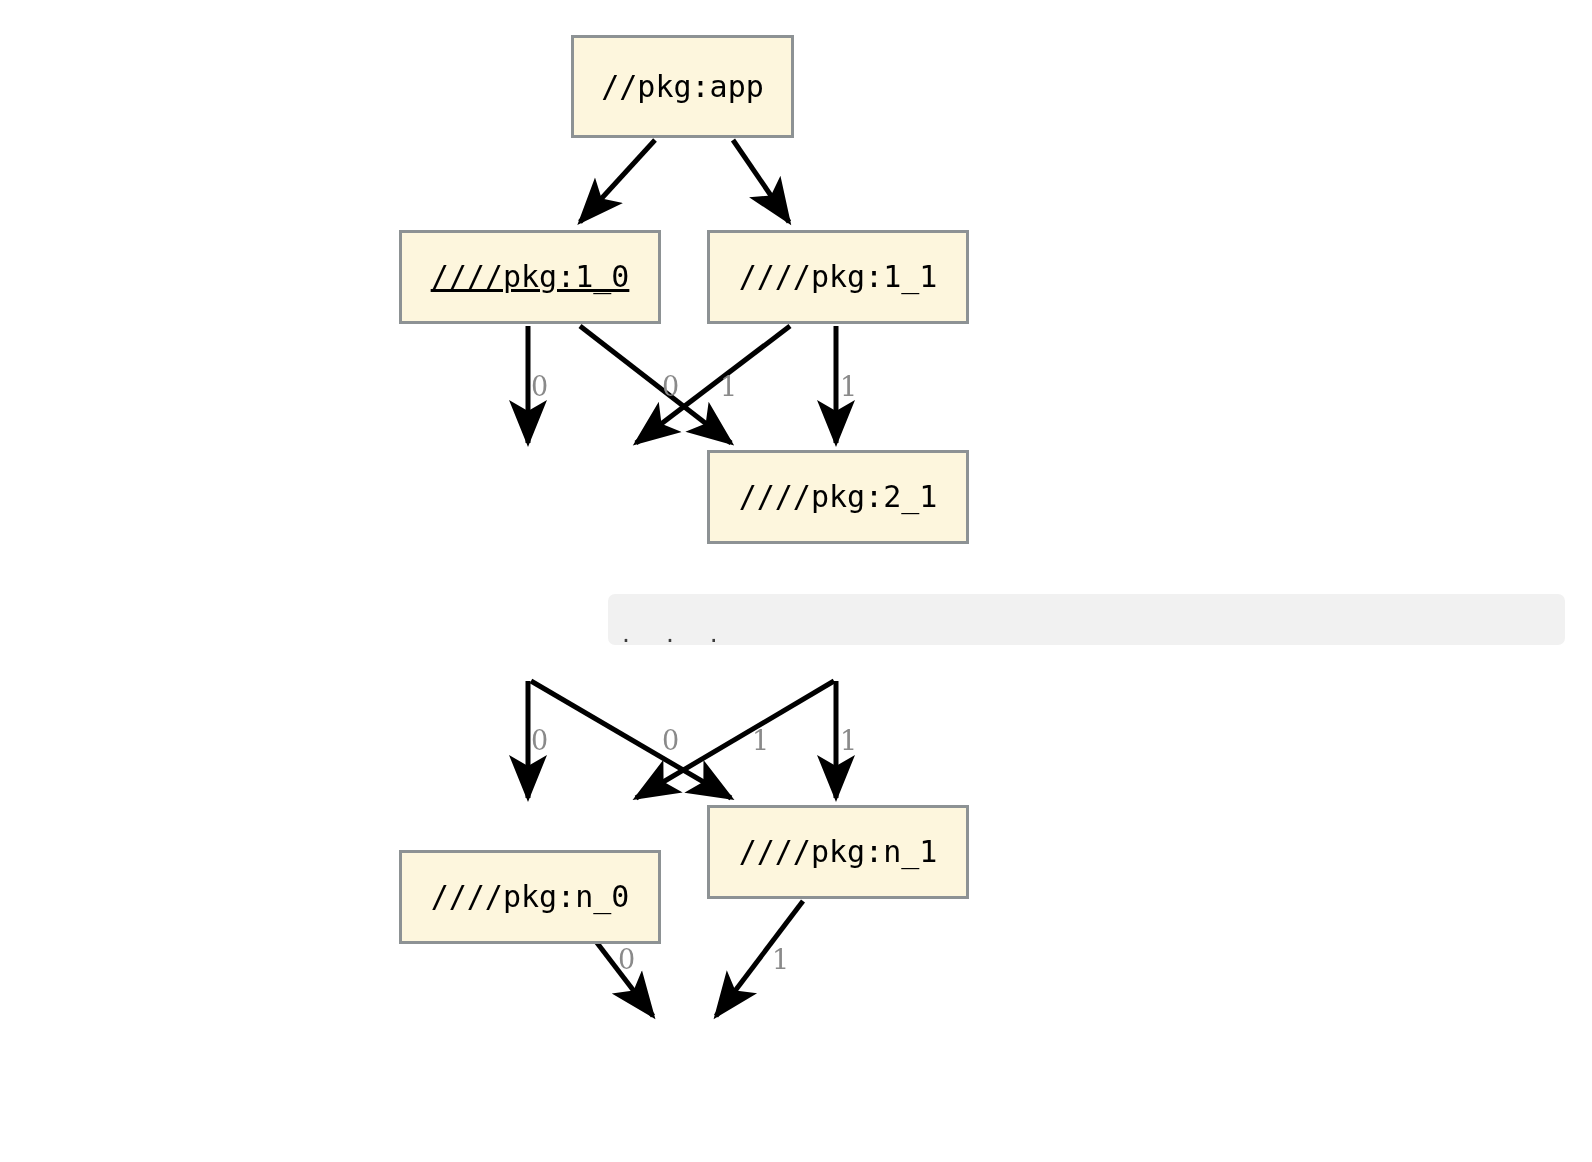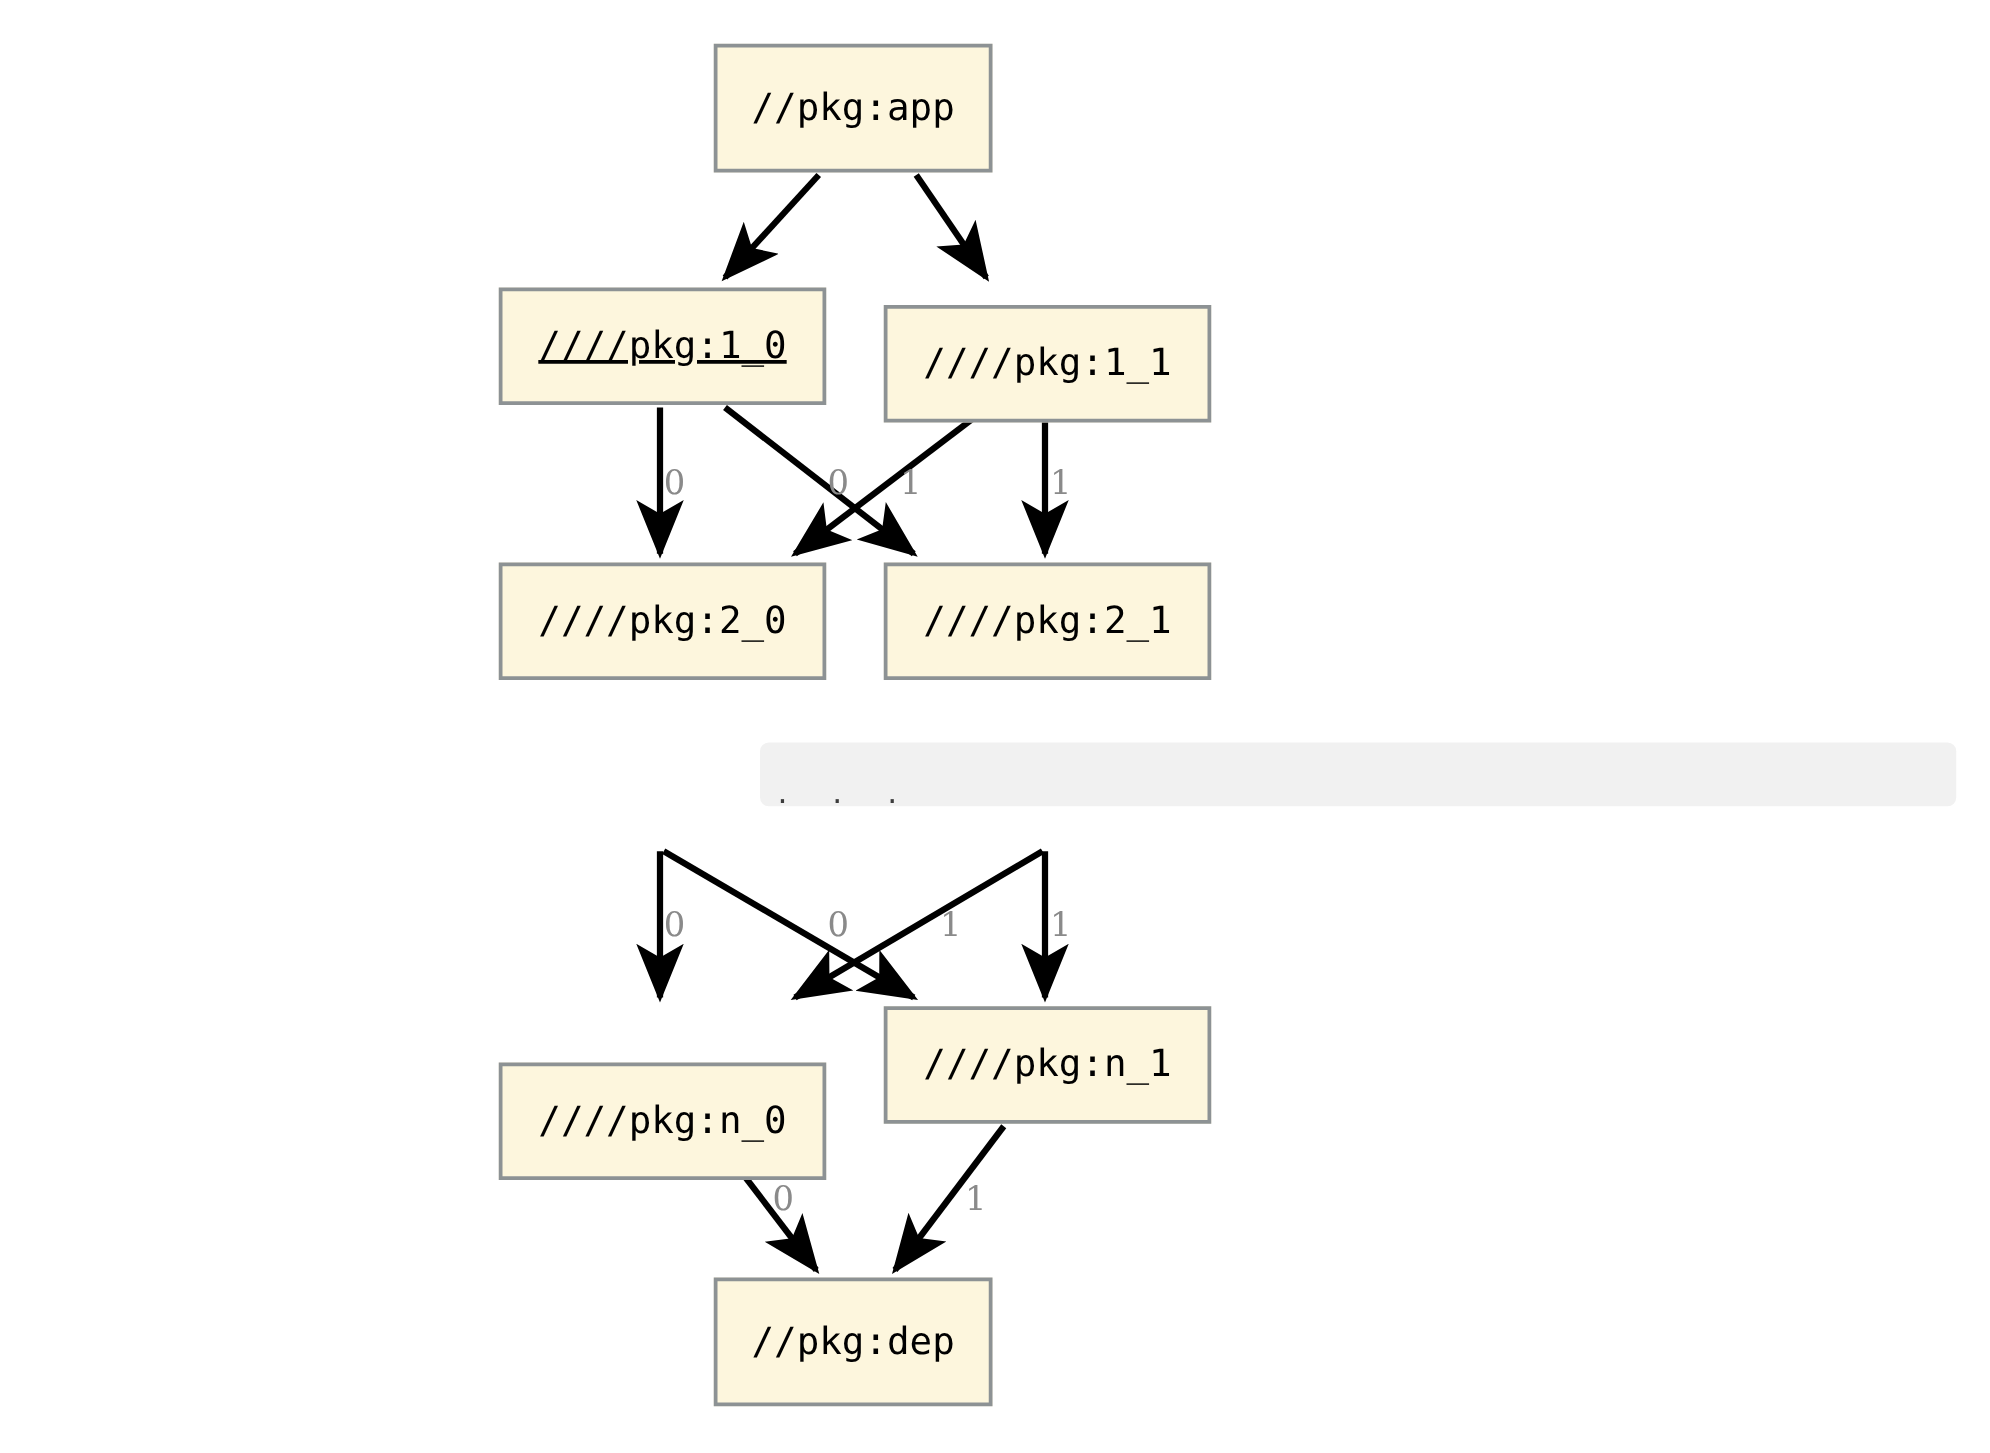--- a/index.html
+++ b/index.html
@@ -113,43 +113,37 @@
   </svg>
 
   <div class="node-box" style="left:571px; top:35px; width:223px; height:103px;">
     <span class="node-label">//pkg:app</span>
   </div>
 
   <div class="node-box" style="left:399px; top:230px; width:262px; height:94px;text-decoration:underline;">
     <span class="node-label">////pkg:1_0</span>
   </div>
 
-  <div class="node-box" style="left:707px; top:244px; width:262px; height:94px;">
+  <div class="node-box" style="left:707px; top:230px; width:262px; height:94px;">
     <span class="node-label">////pkg:1_1</span>
   </div>
 
-  <div class="node-box" style="left:399px; top:450px; width:262px; height:94px;">
-    <span class="node-label">////pkg:2_0</span>
-  </div>
 
   <div class="node-box" style="left:707px; top:450px; width:262px; height:94px;align-items:center;">
     <span class="node-label">////pkg:2_1</span>
   </div>
 
   <div class="node-box" style="left:399px; top:850px; width:262px; height:94px;">
     <span class="node-label">////pkg:n_0</span>
   </div>
 
   <div class="node-box" style="left:707px; top:805px; width:262px; height:94px;">
     <span class="node-label">////pkg:n_1</span>
   </div>
 
-  <div class="node-box" style="left:571px; top:1022px; width:223px; height:103px;">
-    <span class="node-label">//pkg:dep</span>
-  </div>
 
   <span class="edge-label" style="left:531px; top:373px;">0</span>
   <span class="edge-label" style="left:662px; top:373px;">0</span>
   <span class="edge-label" style="left:720px; top:373px;">1</span>
   <span class="edge-label" style="left:840px; top:373px;">1</span>
 
   <span class="edge-label" style="left:531px; top:727px;">0</span>
   <span class="edge-label" style="left:662px; top:727px;">0</span>
   <span class="edge-label" style="left:752px; top:727px;">1</span>
   <span class="edge-label" style="left:840px; top:727px;">1</span>

